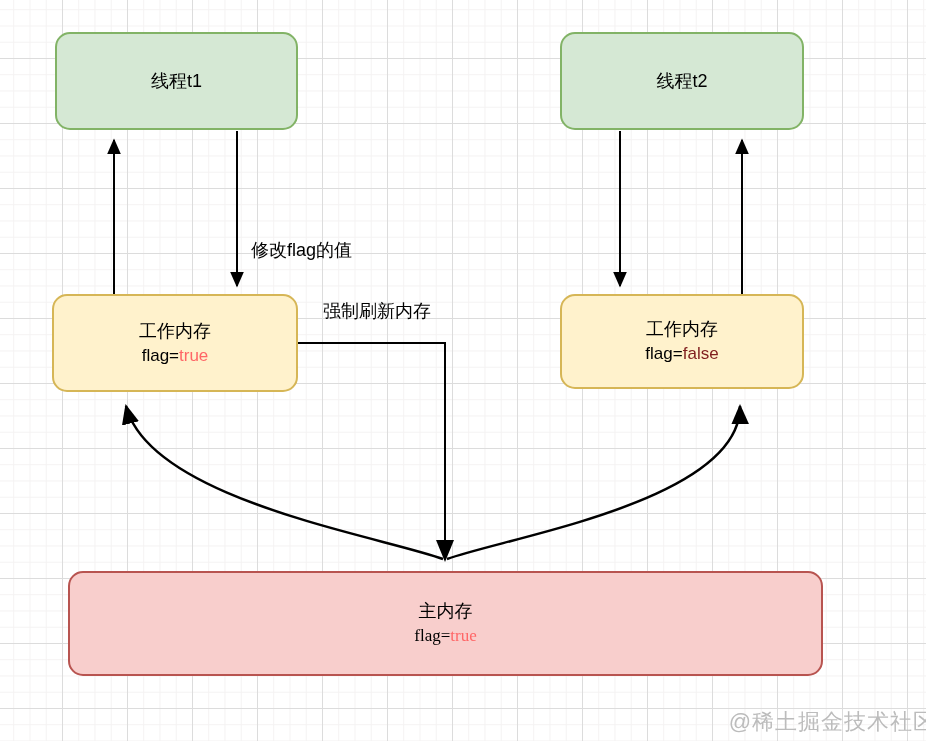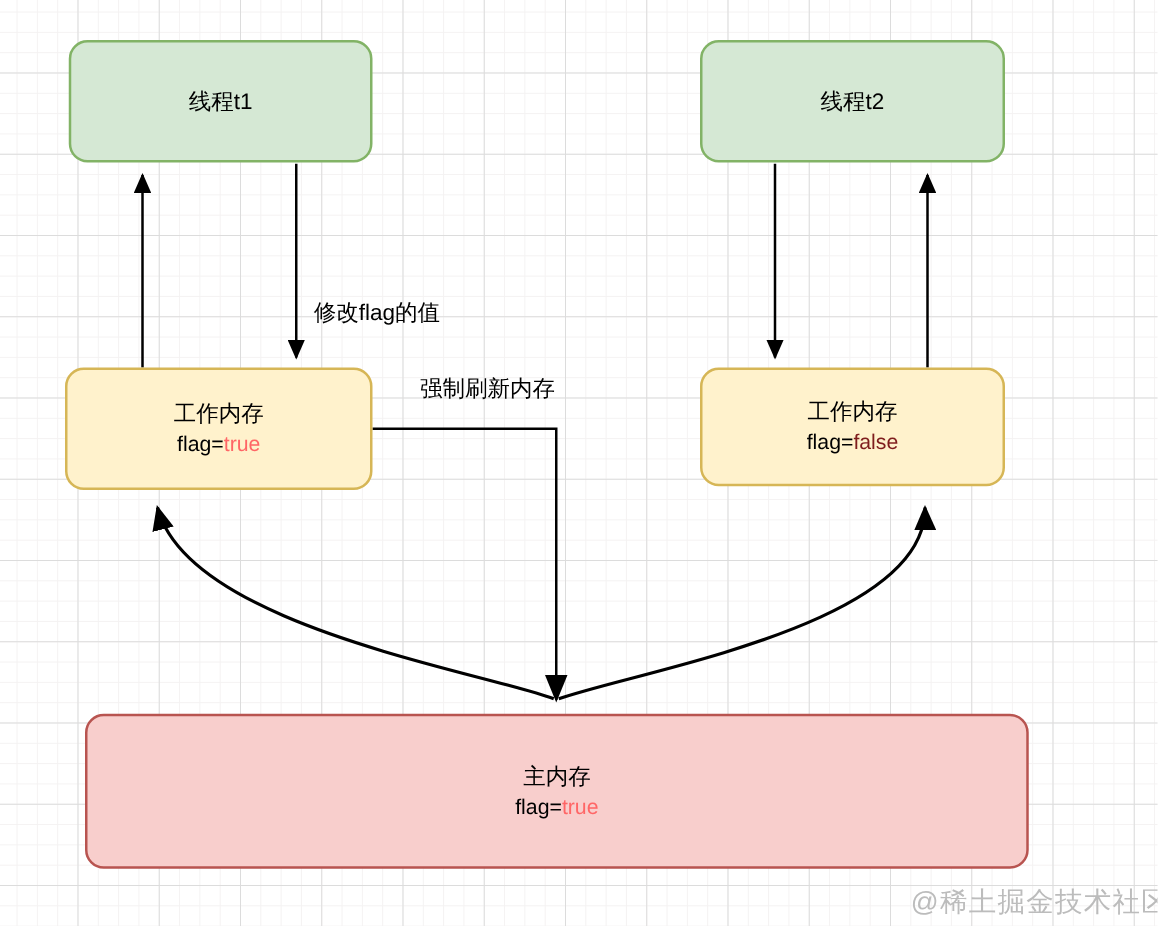--- a/index.html
+++ b/index.html
@@ -39,30 +39,30 @@
   .node .title { font-size: 18px; }
   .node .flagline { font-size: 17px; }
   .node-thread   { background: #d5e8d4; border-color: #82b366; }
   .node-working  { background: #fff2cc; border-color: #d6b656; }
   .node-main     { background: #f8cecc; border-color: #b85450; }
 
   #thread1 { left: 55px;  top: 32px;  width: 243px; height: 98px; }
   #thread2 { left: 560px; top: 32px;  width: 244px; height: 98px; }
   #working1{ left: 52px;  top: 294px; width: 246px; height: 98px; }
   #working2{ left: 560px; top: 294px; width: 244px; height: 95px; }
-  #mainmem { left: 68px;  top: 571px; width: 755px; height: 124px; }
+  #mainmem { left: 68px;  top: 571px; width: 755px; height: 105px; font-family: Liberation Serif, serif; }
 
   .edge-label {
     position: absolute;
     font-size: 18px;
     color: #000000;
     white-space: nowrap;
   }
   #label-modify { left: 251px; top: 210px; margin-top: 28px; }
-  #label-flush  { left: 336px; top: 299px; font-family: Liberation Serif, serif; }
+  #label-flush  { left: 323px; top: 299px; font-family: Liberation Serif, serif; }
 
   .arrows {
     position: absolute;
     left: 0; top: 0;
     width: 926px;
     height: 741px;
     pointer-events: none;
   }
   .watermark {
     position: absolute;

